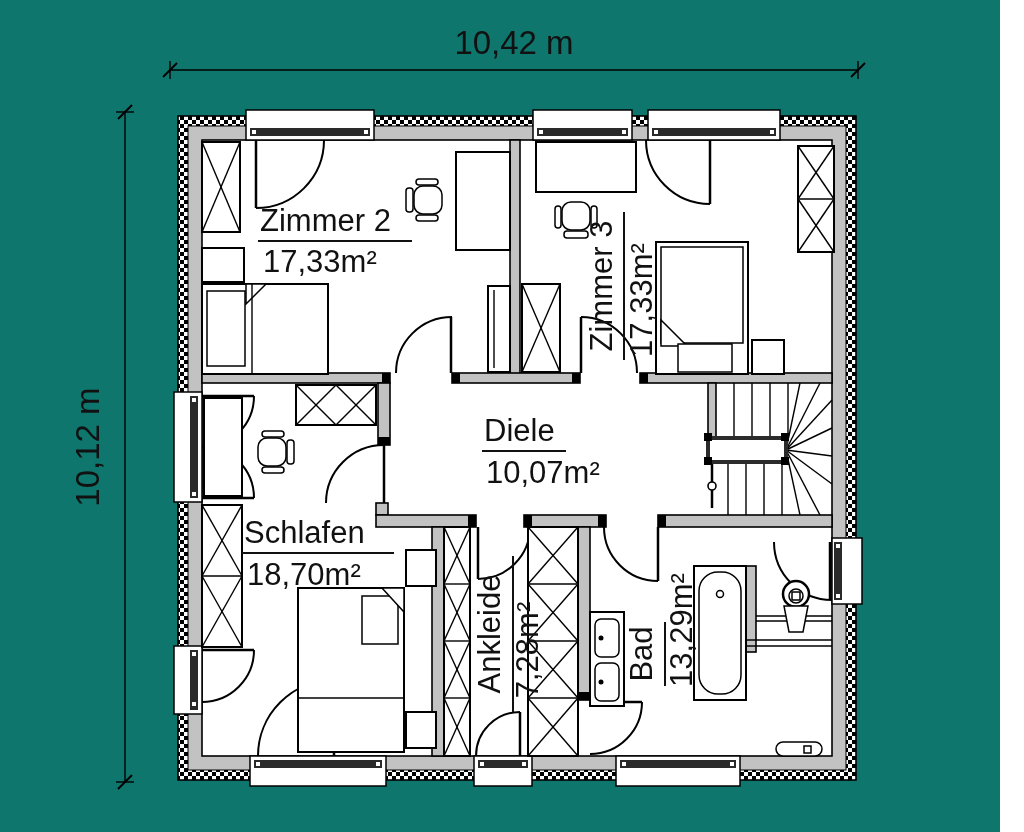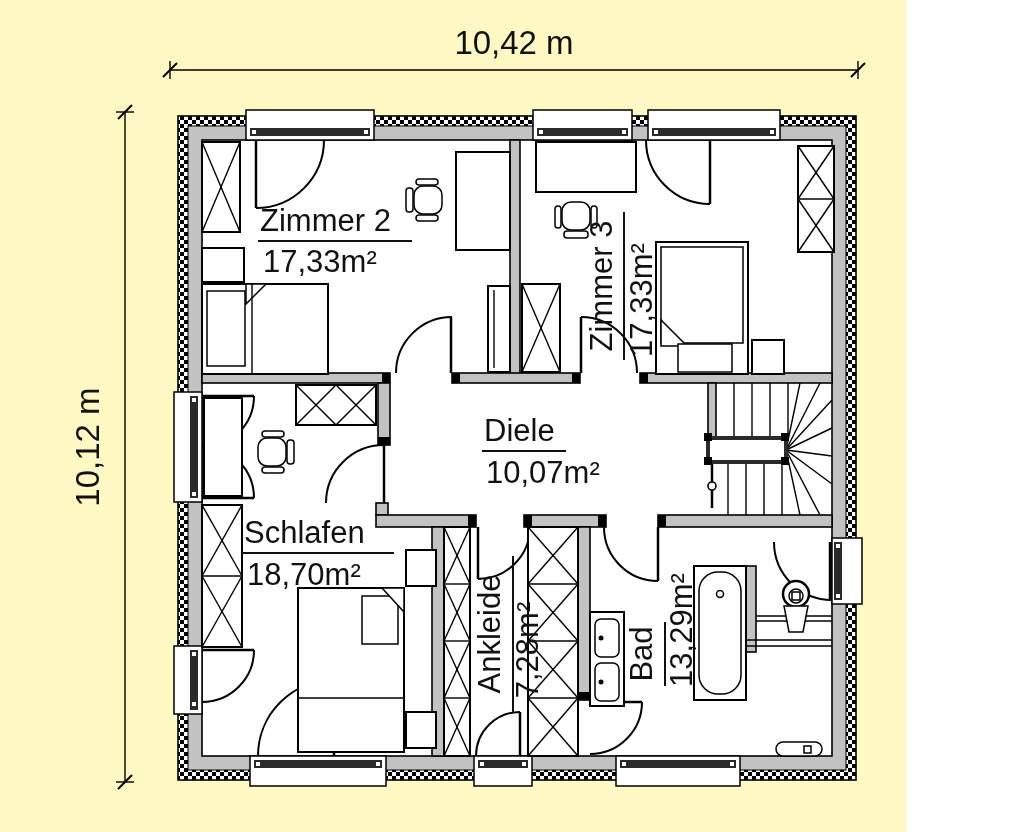--- a/index.html
+++ b/index.html
@@ -1,17 +1,17 @@
 <!DOCTYPE html>
 <html><head>
 <meta charset="utf-8">
 <style>
   html,body{margin:0;padding:0;background:#fff;}
-  .stage{position:relative;width:868px;height:832px;background:#fef9c3;overflow:hidden;
-         font-family:"Liberation Sans",sans-serif;padding-left:38px;}
+  .stage{position:relative;width:1000px;height:832px;background:#0f766e;overflow:hidden;
+         font-family:"Liberation Sans",sans-serif;}
   svg{position:absolute;left:0;top:0;}
   .lbl{font-family:"Liberation Sans",sans-serif;fill:#111;}
   .name{font-size:31px;}
   .area{font-size:31px;}
   .dim{font-size:33px;}
   .wall{fill:#c2c2c2;stroke:#000;stroke-width:1.6;}
   .thin{stroke:#000;stroke-width:1.4;fill:none;}
   .furn{fill:#fff;stroke:#000;stroke-width:2;}
   .furn15{fill:#fff;stroke:#000;stroke-width:1.5;}
   .arc{fill:none;stroke:#000;stroke-width:2;}

